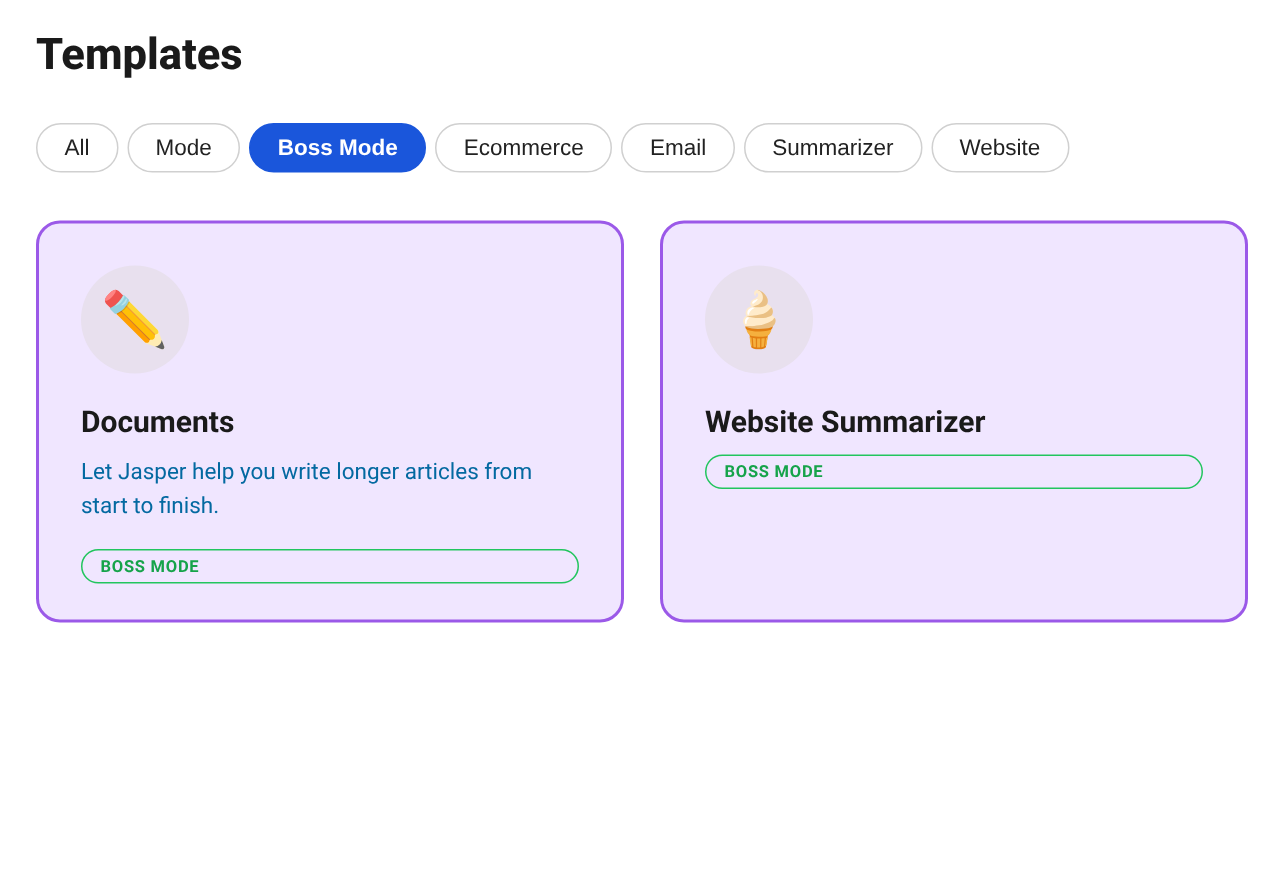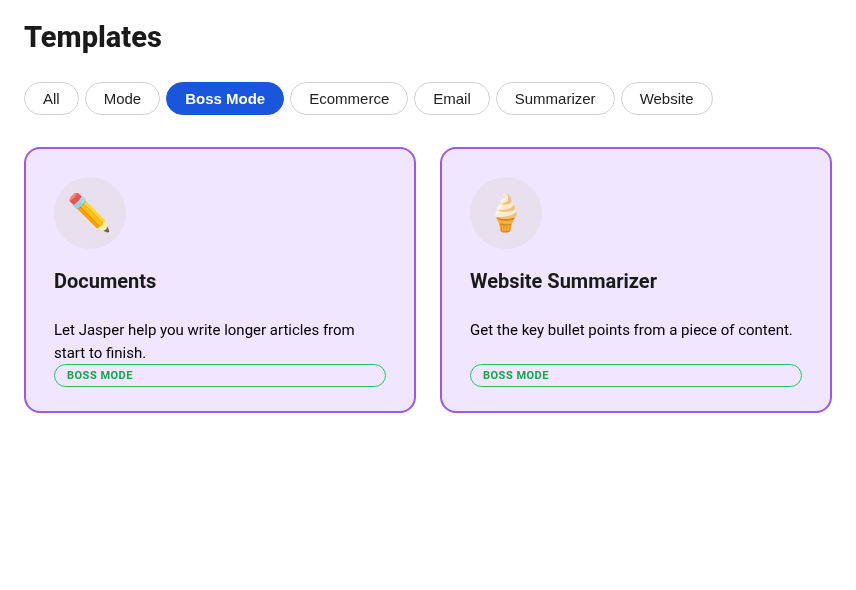--- a/index.html
+++ b/index.html
@@ -75,27 +75,28 @@
       align-items: center;
       justify-content: center;
       margin-bottom: 20px;
       font-size: 36px;
     }
 
     .card-title {
       font-size: 20px;
       font-weight: 700;
       color: #1a1a1a;
-      margin-bottom: 26px;
+      margin-bottom: 10px;
     }
 
     .card-desc {
       font-size: 15px;
-      color: #000000;
+      color: #0369a1;
       line-height: 1.5;
+      margin-bottom: 18px;
       flex-grow: 1;
     }
 
     .boss-mode-badge {
       display: inline-block;
       border: 1.5px solid #22c55e;
       color: #16a34a;
       font-size: 11px;
       font-weight: 700;
       letter-spacing: 0.5px;
@@ -123,16 +124,15 @@
 <div class="cards-grid">
 <div class="template-card">
       <div class="card-icon-wrap">✏️</div>
       <div class="card-title">Documents</div>
       <div class="card-desc">Let Jasper help you write longer articles from start to finish.</div>
       <span class="boss-mode-badge">BOSS MODE</span>
     </div>
     <div class="template-card">
       <div class="card-icon-wrap">🍦</div>
       <div class="card-title">Website Summarizer</div>
-      <div class="card-desc">Get the key bullet points from a piece of content.</div>
       <span class="boss-mode-badge">BOSS MODE</span>
     </div>
   </div>
 
 </body></html>

